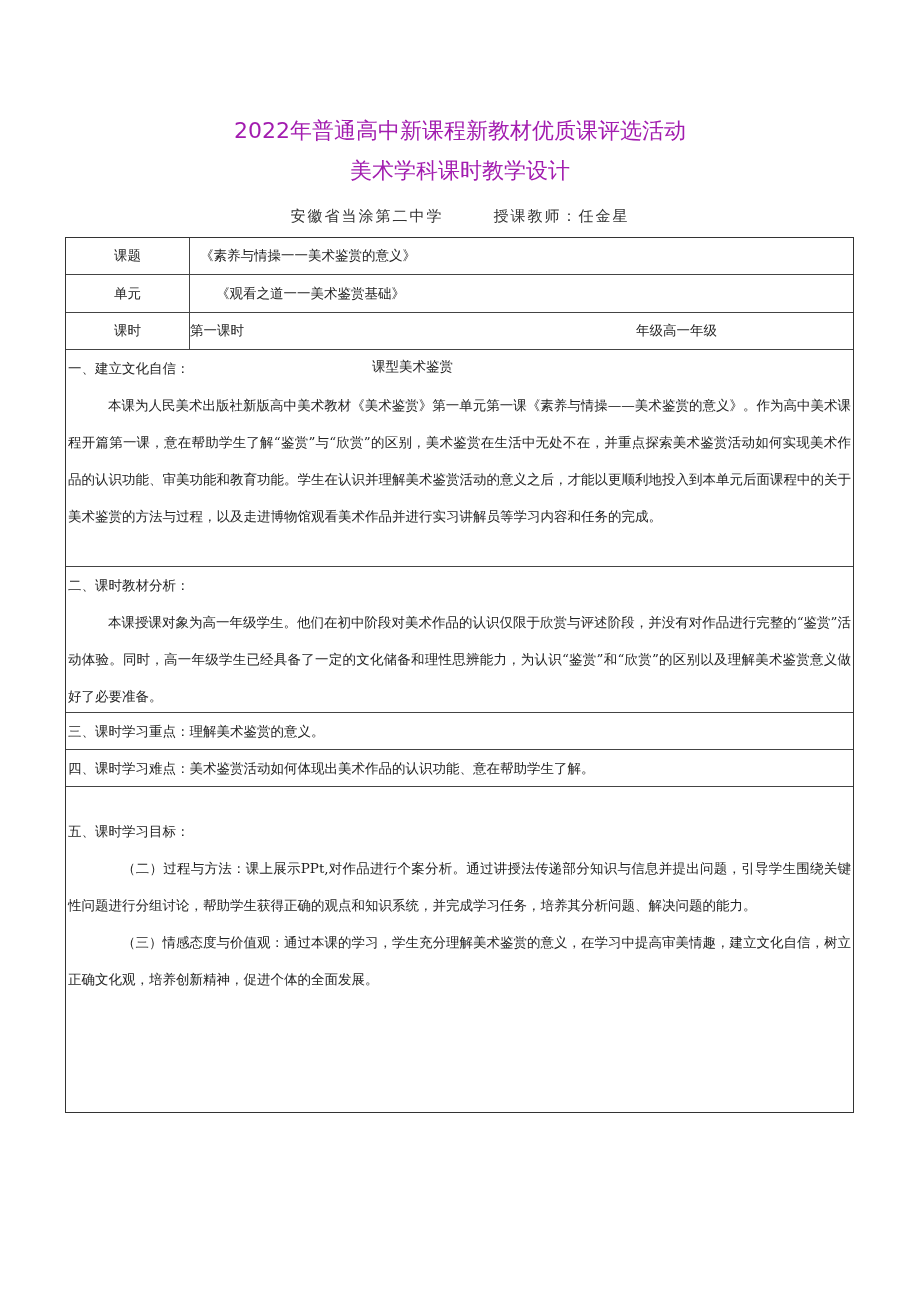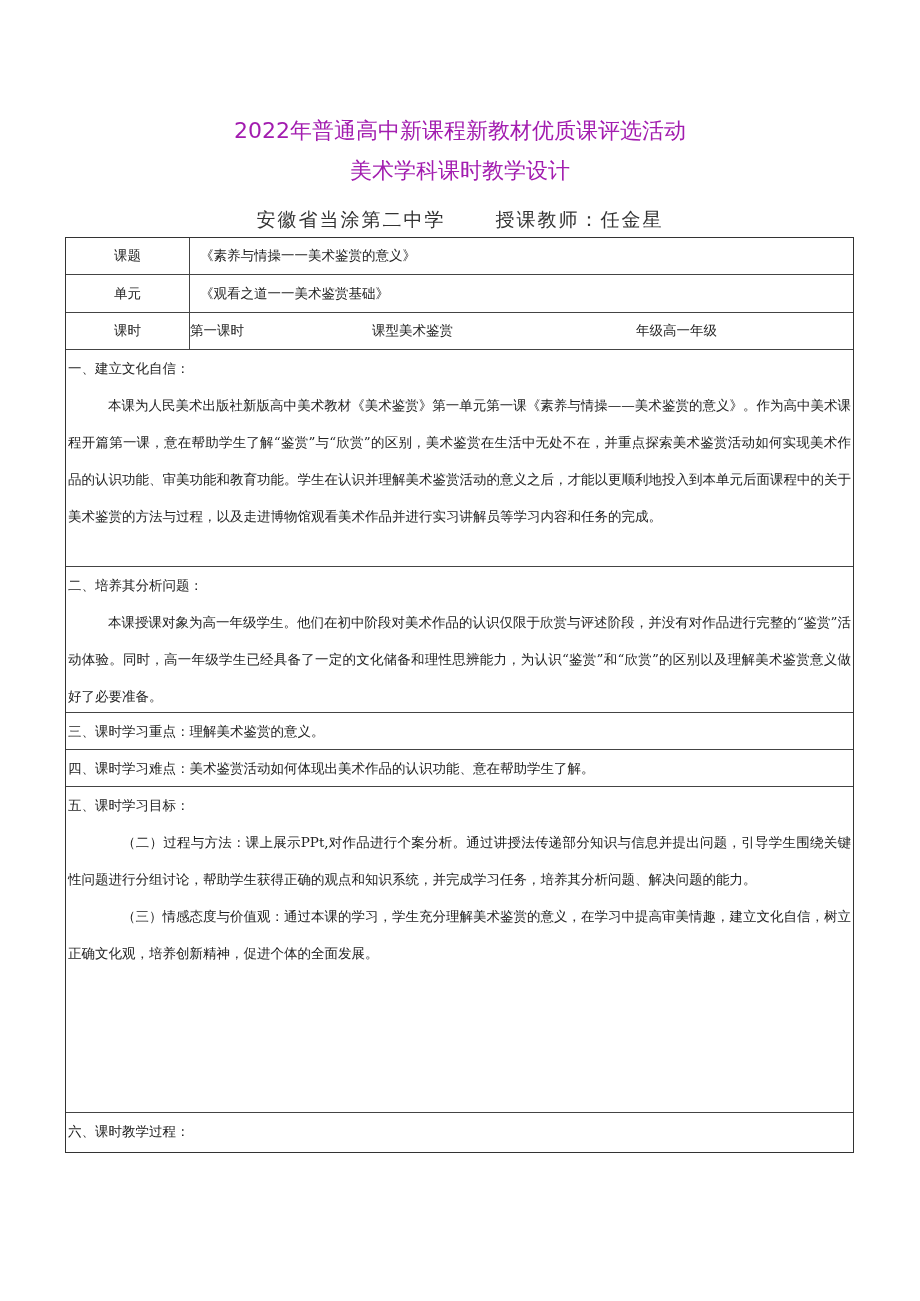--- a/index.html
+++ b/index.html
@@ -3,43 +3,43 @@
   <meta charset="utf-8">
   <style>
     html, body { margin: 0; padding: 0; background: #ffffff; }
     body { width: 920px; height: 1301px; position: relative; overflow: hidden;
            font-family: "DejaVu Serif", "Liberation Serif", serif; color: #222; }
     .title1 { position: absolute; top: 116px; left: 0; width: 920px; text-align: center;
               font-family: "DejaVu Sans", "Liberation Sans", sans-serif; font-size: 22px; color: #a21caf; letter-spacing: 0px; }
     .title2 { position: absolute; top: 156px; left: 0; width: 920px; text-align: center;
               font-family: "DejaVu Sans", "Liberation Sans", sans-serif; font-size: 22px; color: #a21caf; }
     .subtitle { position: absolute; top: 207px; left: 0; width: 920px; text-align: center;
-                font-family: "DejaVu Sans", "Liberation Sans", sans-serif; font-size: 19px; color: #333; letter-spacing: 2px; }
+                font-family: "DejaVu Sans", "Liberation Sans", sans-serif; font-size: 15px; color: #333; letter-spacing: 2px; }
     .subtitle .gap { display: inline-block; width: 50px; }
     .tbl { position: absolute; left: 65px; top: 237px; width: 789px; border: 1.5px solid #333; box-sizing: border-box; }
     .row { position: relative; border-top: 1.5px solid #444; box-sizing: border-box; font-size: 13.5px; }
     .row:first-child { border-top: none; }
     .kv { display: flex; }
     .kv .k { width: 123px; border-right: 1.5px solid #444; text-align: center; display: flex; align-items: center; justify-content: center; }
     .kv .v { flex: 1; display: flex; align-items: center; padding-left: 10px; position: relative; }
     .kv .v.tight { padding-left: 0; }
     .r1 { height: 36px; justify-content: flex-end; }
-    .r2 { height: 38px; }
+    .r2 { height: 38px; gap: 16px; }
     .r3 { height: 37px; }
     .abs { position: absolute; top: 50%; transform: translateY(-50%); white-space: nowrap; }
     .sec { padding: 0 2px; line-height: 37px; }
     .sec p { margin: 0; text-align: justify; }
     .sec .head { line-height: 37px; }
     .indent { text-indent: 40px; }
     .indent2 { text-indent: 54px; }
     .s1 { height: 217px; padding-top: 6px; }
     .s2 { height: 146px; padding-top: 4px; }
     .s3 { height: 37px; }
     .s4 { height: 37px; }
-    .s5 { height: 326px; box-sizing: border-box; }
+    .s5 { height: 326px; padding-top: 26px; box-sizing: border-box; }
     .s6 { height: 40px; }
   </style>
 </head>
 <body>
 
 <div class="title1">2022年普通高中新课程新教材优质课评选活动</div>
 <div class="title2">美术学科课时教学设计</div>
 <div class="subtitle">
   <span>安徽省当涂第二中学</span><span class="gap"></span><span>授课教师：任金星</span>
 </div>
@@ -50,45 +50,42 @@
     <div class="v">《素养与情操一一美术鉴赏的意义》</div>
   </div>
   <div class="row kv r2">
     <div class="k">单元</div>
     <div class="v">《观看之道一一美术鉴赏基础》</div>
   </div>
   <div class="row kv r3">
     <div class="k">课时</div>
     <div class="v tight">
       <span class="abs" style="left:0px;">第一课时</span>
-      <span class="abs" style="left:182px;">课型美术鉴赏</span>
+      <span class="abs" style="left:182px;margin-top:36px;">课型美术鉴赏</span>
       <span class="abs" style="left:446px;">年级高一年级</span>
     </div>
   </div>
 
   <div class="row sec s1" style="padding-top:0;">
     <p class="head">一、建立文化自信：</p>
     <p class="indent">本课为人民美术出版社新版高中美术教材《美术鉴赏》第一单元第一课《素养与情操——美术鉴赏的意义》。作为高中美术课程开篇第一课，意在帮助学生了解“鉴赏”与“欣赏”的区别，美术鉴赏在生活中无处不在，并重点探索美术鉴赏活动如何实现美术作品的认识功能、审美功能和教育功能。学生在认识并理解美术鉴赏活动的意义之后，才能以更顺利地投入到本单元后面课程中的关于美术鉴赏的方法与过程，以及走进博物馆观看美术作品并进行实习讲解员等学习内容和任务的完成。</p>
   </div>
 
   <div class="row sec s2" style="padding-top:0;">
-    <p class="head">二、培养其分析问题：</p>
+    <p class="head">二、课时教材分析：</p>
     <p class="indent">本课授课对象为高一年级学生。他们在初中阶段对美术作品的认识仅限于欣赏与评述阶段，并没有对作品进行完整的“鉴赏”活动体验。同时，高一年级学生已经具备了一定的文化储备和理性思辨能力，为认识“鉴赏”和“欣赏”的区别以及理解美术鉴赏意义做好了必要准备。</p>
   </div>
 
   <div class="row sec s3">
     <p>三、课时学习重点：理解美术鉴赏的意义。</p>
   </div>
 
   <div class="row sec s4">
     <p>四、课时学习难点：美术鉴赏活动如何体现出美术作品的认识功能、意在帮助学生了解。</p>
   </div>
 
   <div class="row sec s5">
     <p class="head">五、课时学习目标：</p>
     <p class="indent2">（二）过程与方法：课上展示PPt,对作品进行个案分析。通过讲授法传递部分知识与信息并提出问题，引导学生围绕关键性问题进行分组讨论，帮助学生获得正确的观点和知识系统，并完成学习任务，培养其分析问题、解决问题的能力。</p>
     <p class="indent2">（三）情感态度与价值观：通过本课的学习，学生充分理解美术鉴赏的意义，在学习中提高审美情趣，建立文化自信，树立正确文化观，培养创新精神，促进个体的全面发展。</p>
   </div>
 
-  <div class="row sec s6">
-    <p>六、课时教学过程：</p>
-  </div>
 </div>
 
 </body></html>

